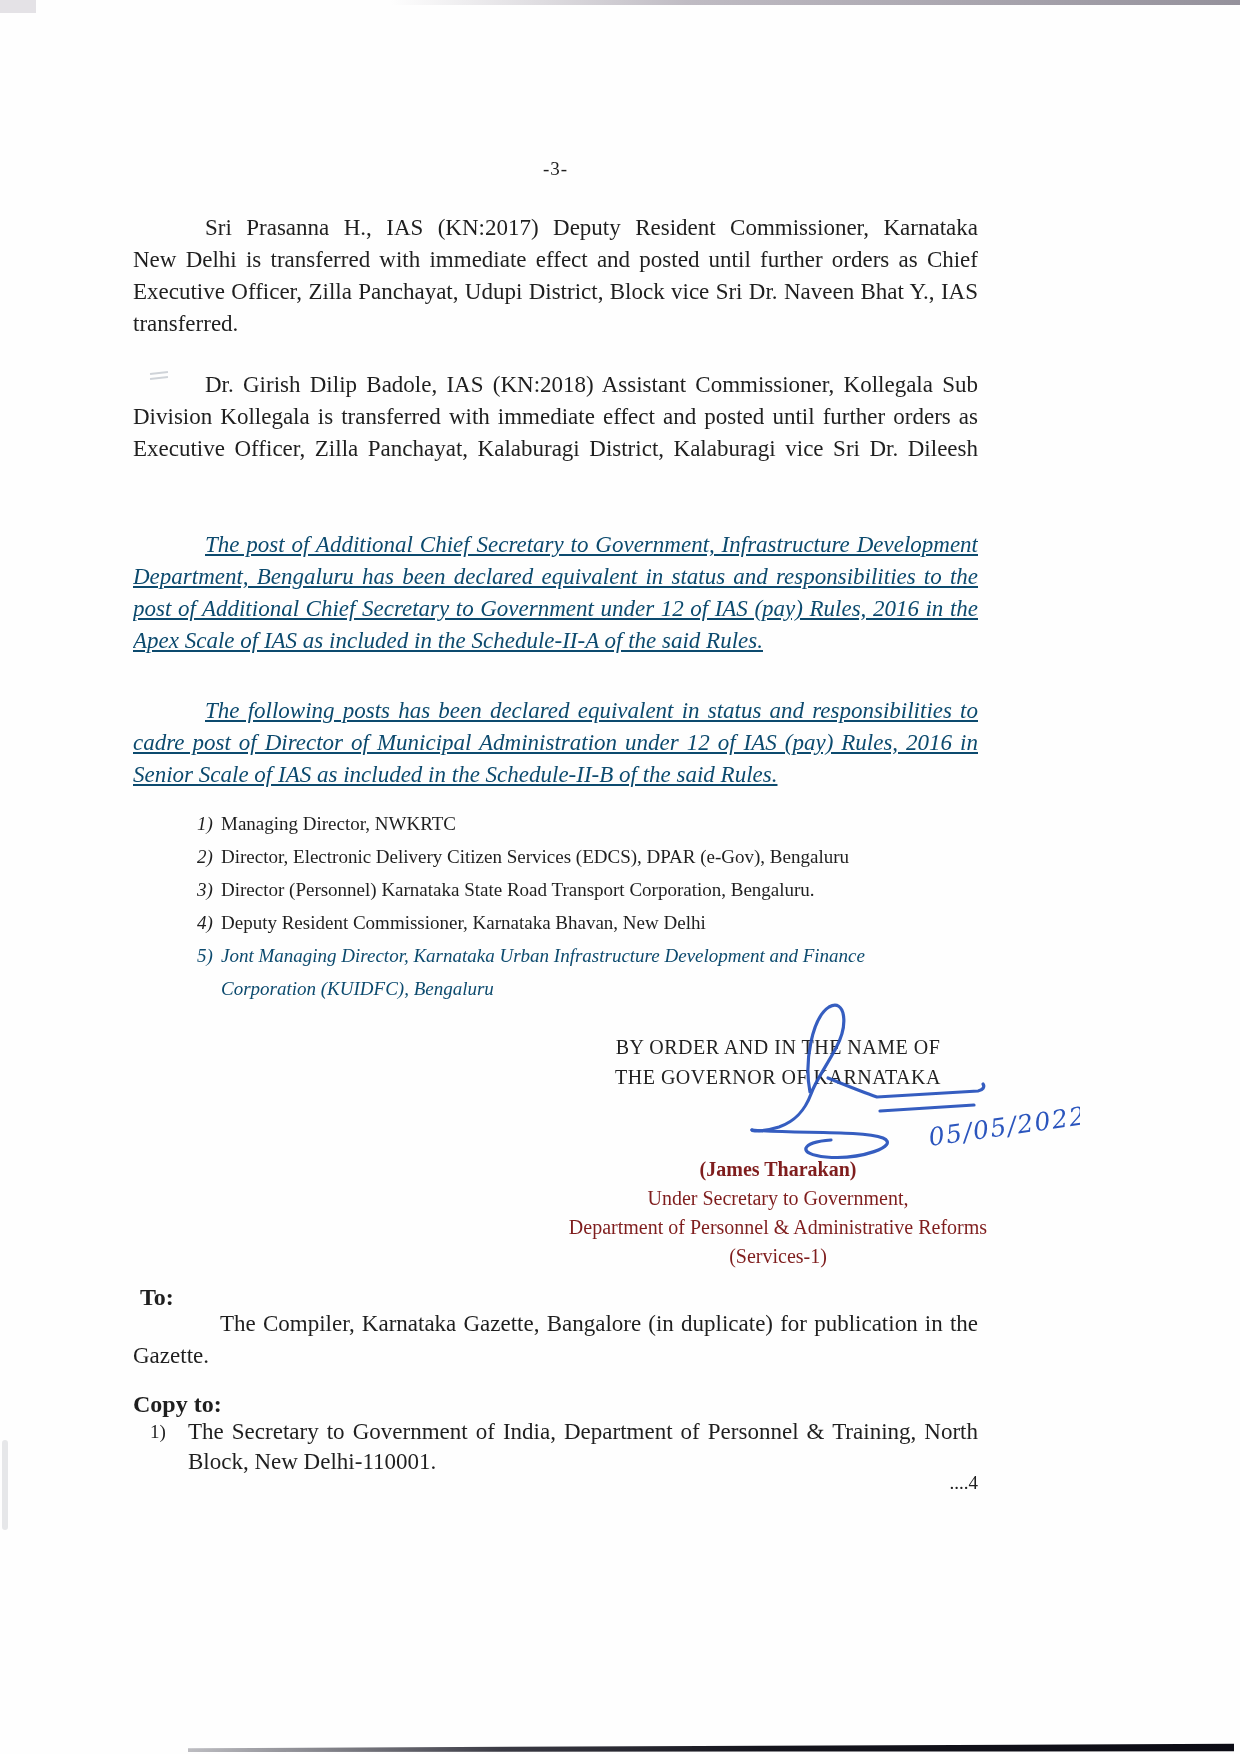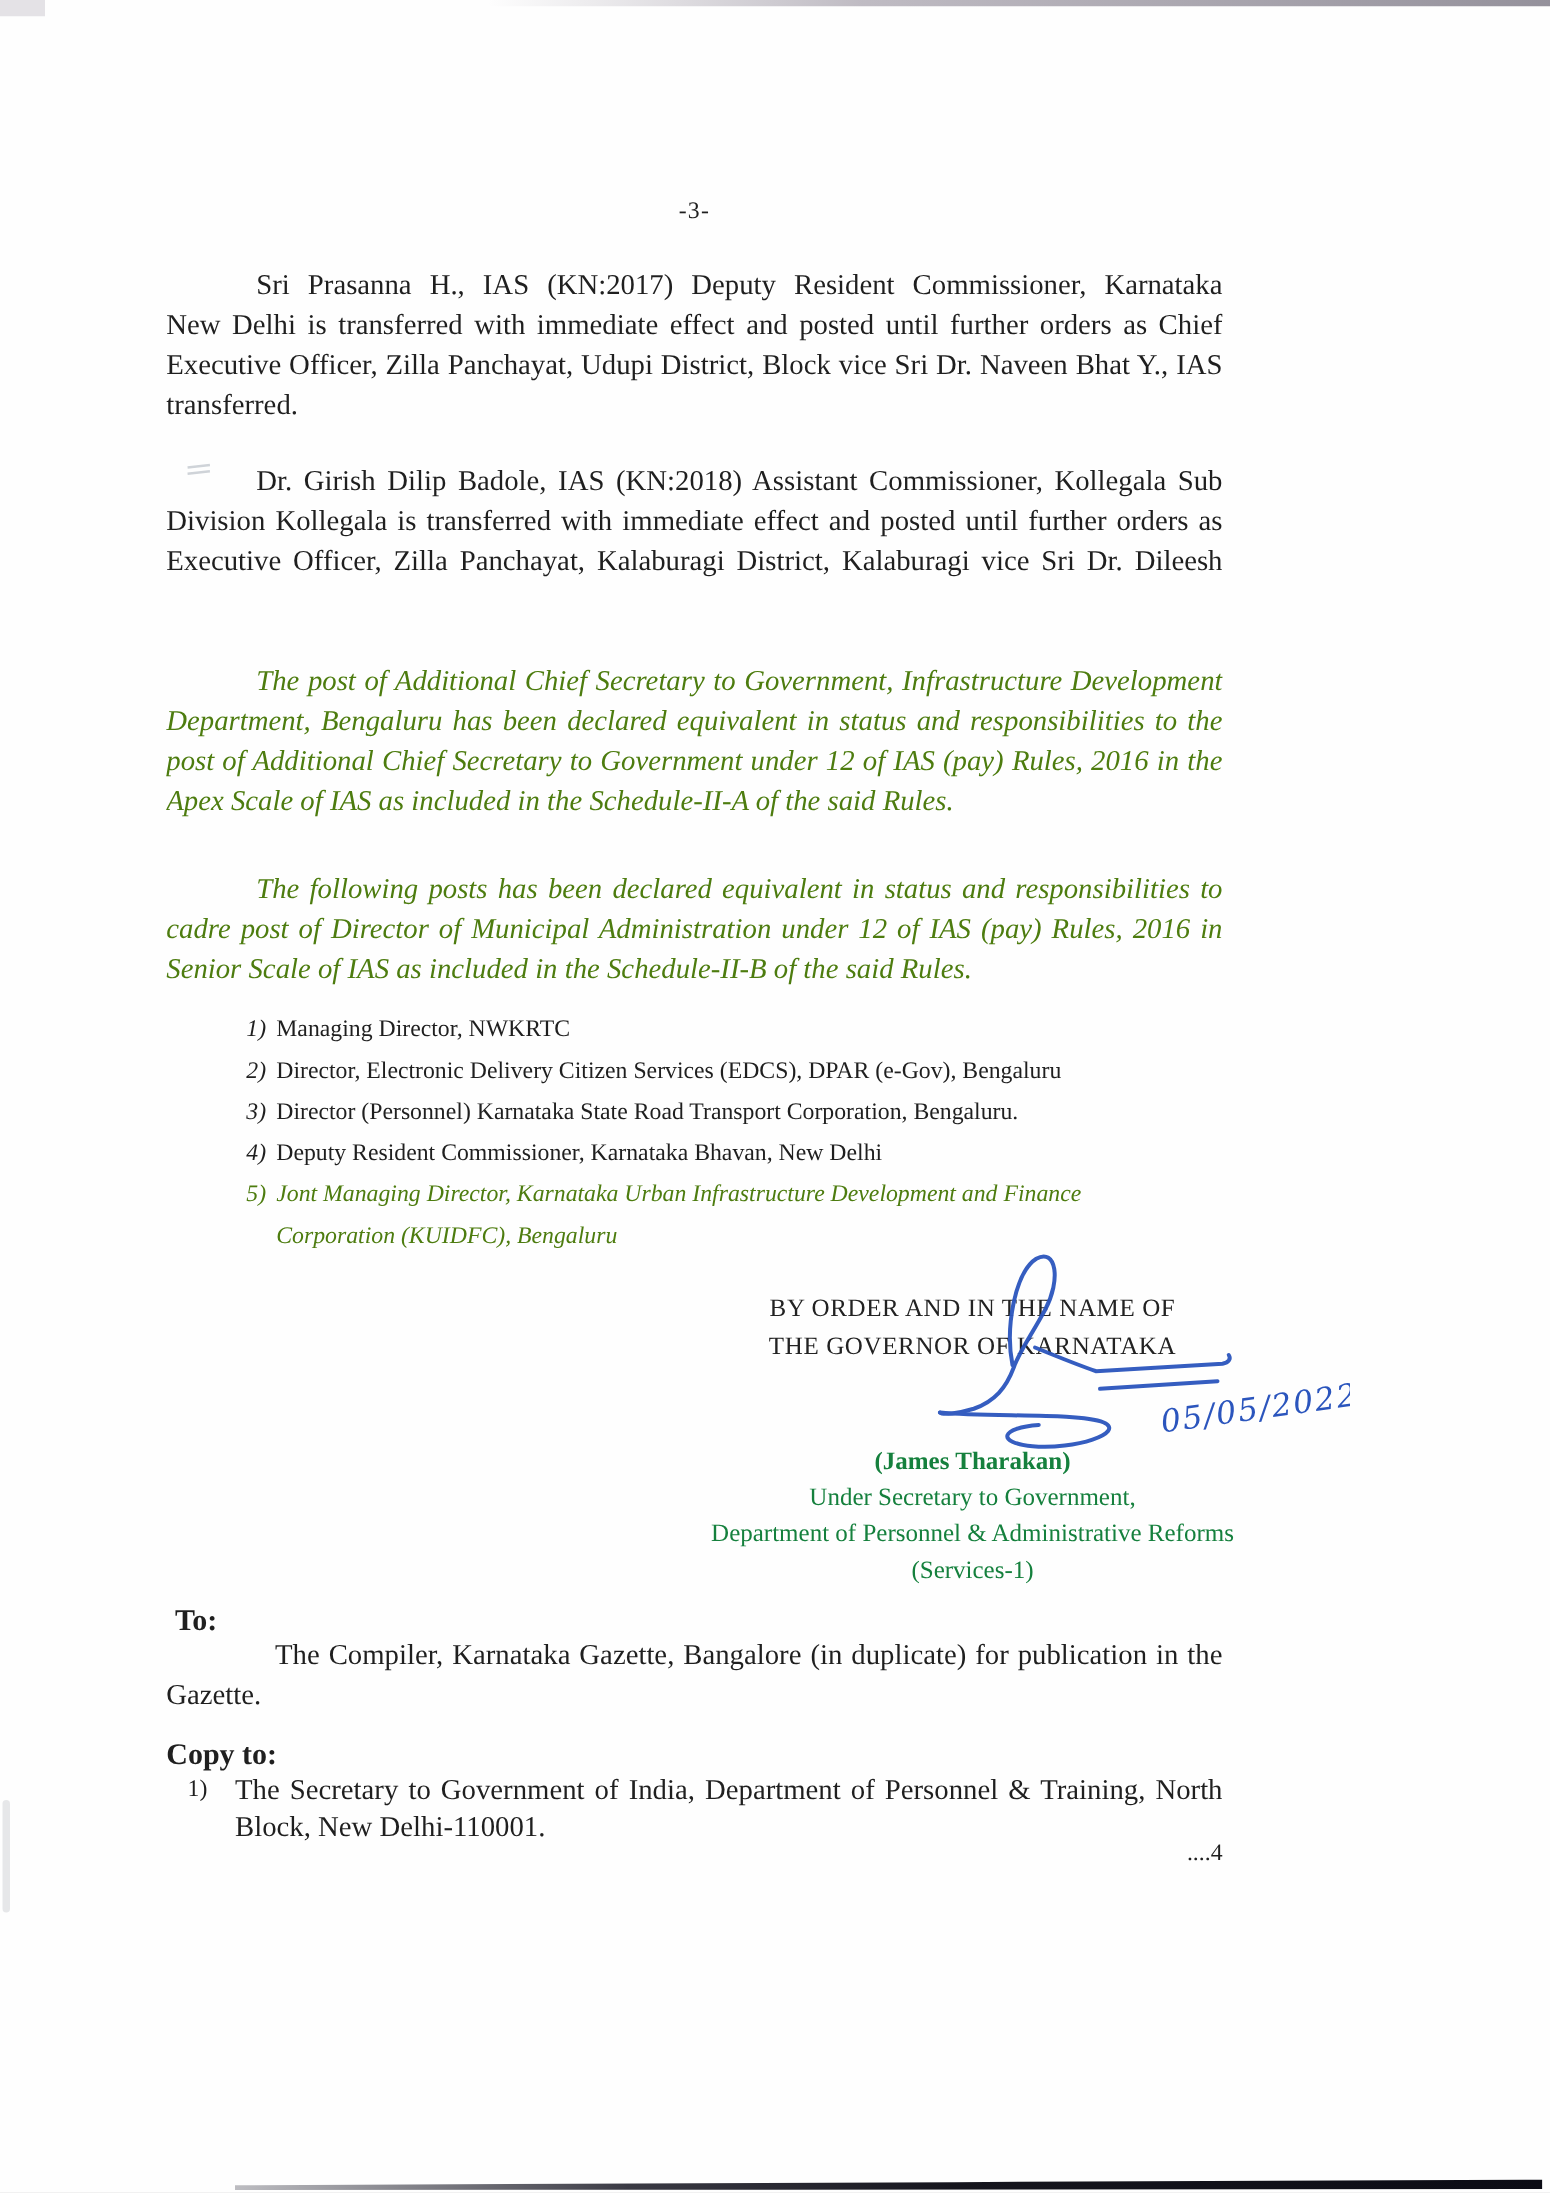--- a/index.html
+++ b/index.html
@@ -14,27 +14,27 @@
     font-family: "Liberation Serif", "DejaVu Serif", serif;
     color: #1f1f1f;
   }
   .abs { position: absolute; }
   .body-col { left: 133px; width: 845px; }
   .line { height: 32px; line-height: 32px; font-size: 23px; overflow: hidden; white-space: nowrap; }
   .jline { white-space: normal; text-align: justify; text-align-last: justify; }
   .plain { text-align: left; }
   .ind { padding-left: 72px; }
   .ind2 { padding-left: 87px; }
-  .ital { font-style: italic; color: #4d7c0f; }
+  .ital { font-style: italic; color: #0c4a6e; text-decoration: underline; }
   .pagenum { text-align: center; font-size: 19px; letter-spacing: 1px; }
   .list-row { position: relative; height: 33px; line-height: 33px; font-size: 19px; }
   .list-num { position: absolute; left: 64px; width: 30px; font-style: italic; }
   .list-text { position: absolute; left: 88px; right: 13px; white-space: nowrap; overflow: hidden; }
   .sig-caps { text-align: center; font-size: 20px; line-height: 30px; letter-spacing: 0.5px; color: #222; }
-  .sig-name { text-align: center; font-size: 20px; line-height: 29px; color: #15803d; }
+  .sig-name { text-align: center; font-size: 20px; line-height: 29px; color: #7f1d1d; }
   .bold { font-weight: bold; }
   .footer-label { font-size: 24px; }
   .cont { text-align: right; font-size: 19px; }
   .artifact-top {
     top: 0; left: 390px; right: 0; height: 5px;
     background: linear-gradient(to right, rgba(165,160,170,0), rgba(158,152,164,0.65) 35%, rgba(130,126,138,0.85));
   }
   .artifact-corner { top: 0; left: 0; width: 36px; height: 13px; background: #c9c6cd; opacity: 0.5; }
   .artifact-leftsmudge { top: 1440px; left: 2px; width: 6px; height: 90px; background: #b9bcc2; opacity: 0.35; border-radius: 3px; }
   .bottom-bar {

